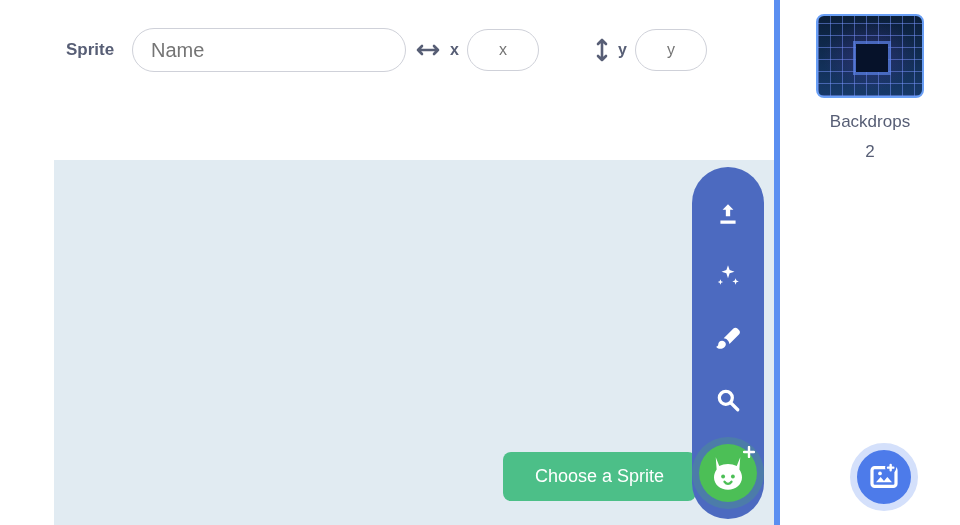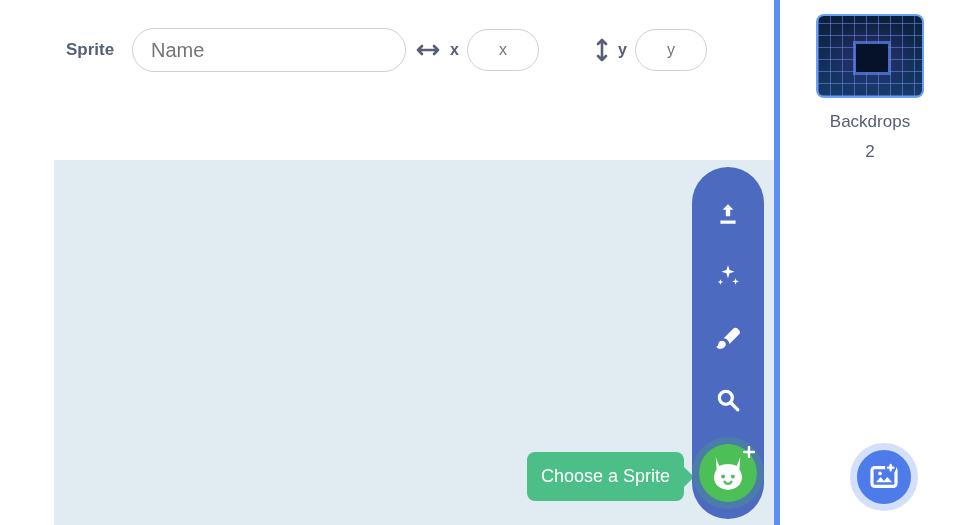--- a/index.html
+++ b/index.html
@@ -185,27 +185,27 @@
     align-items: center;
     justify-content: center;
     margin-top: 6px;
     border: 7px solid rgba(76,191,86,0.22);
     background-clip: padding-box;
     cursor: pointer;
     position: relative;
   }
   .tooltip {
     position: absolute;
-    right: 90px;
+    right: 78px;
     bottom: 24px;
     background: #4cbf88;
     color: #ffffff;
     font-size: 18px;
     font-weight: 500;
-    padding: 14px 14px;
+    padding: 14px 32px;
     border-radius: 8px;
   }
   .tooltip::after {
     content: "";
     position: absolute;
     right: -10px;
     top: 50%;
     transform: translateY(-50%);
     border: 10px solid transparent;
     border-left-color: #4cbf88;

